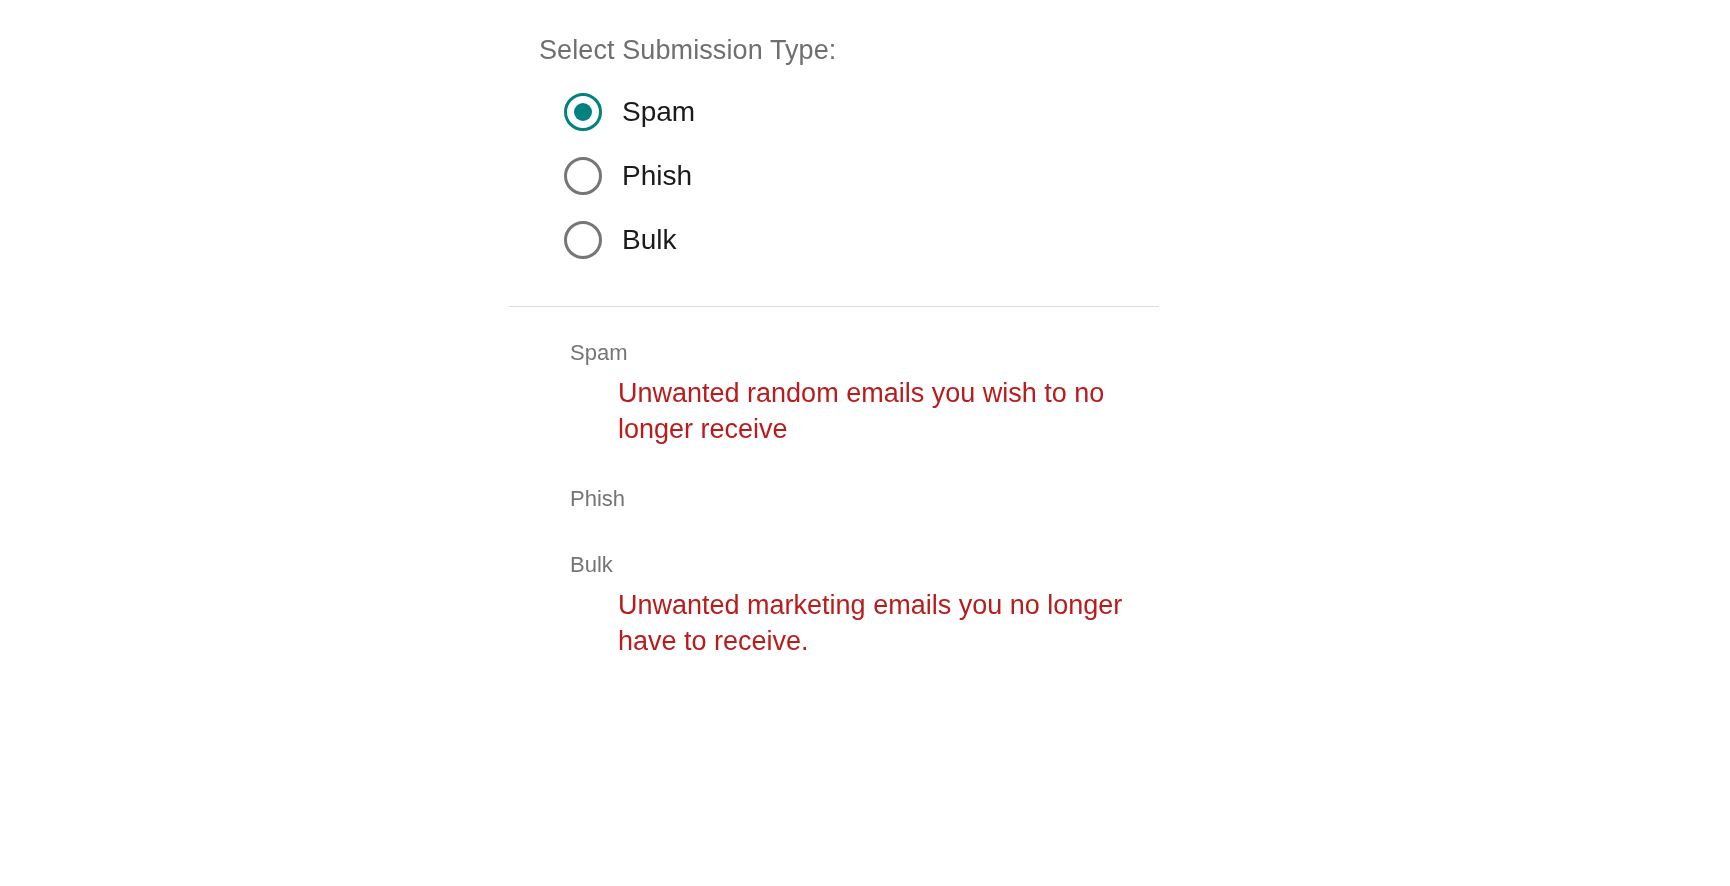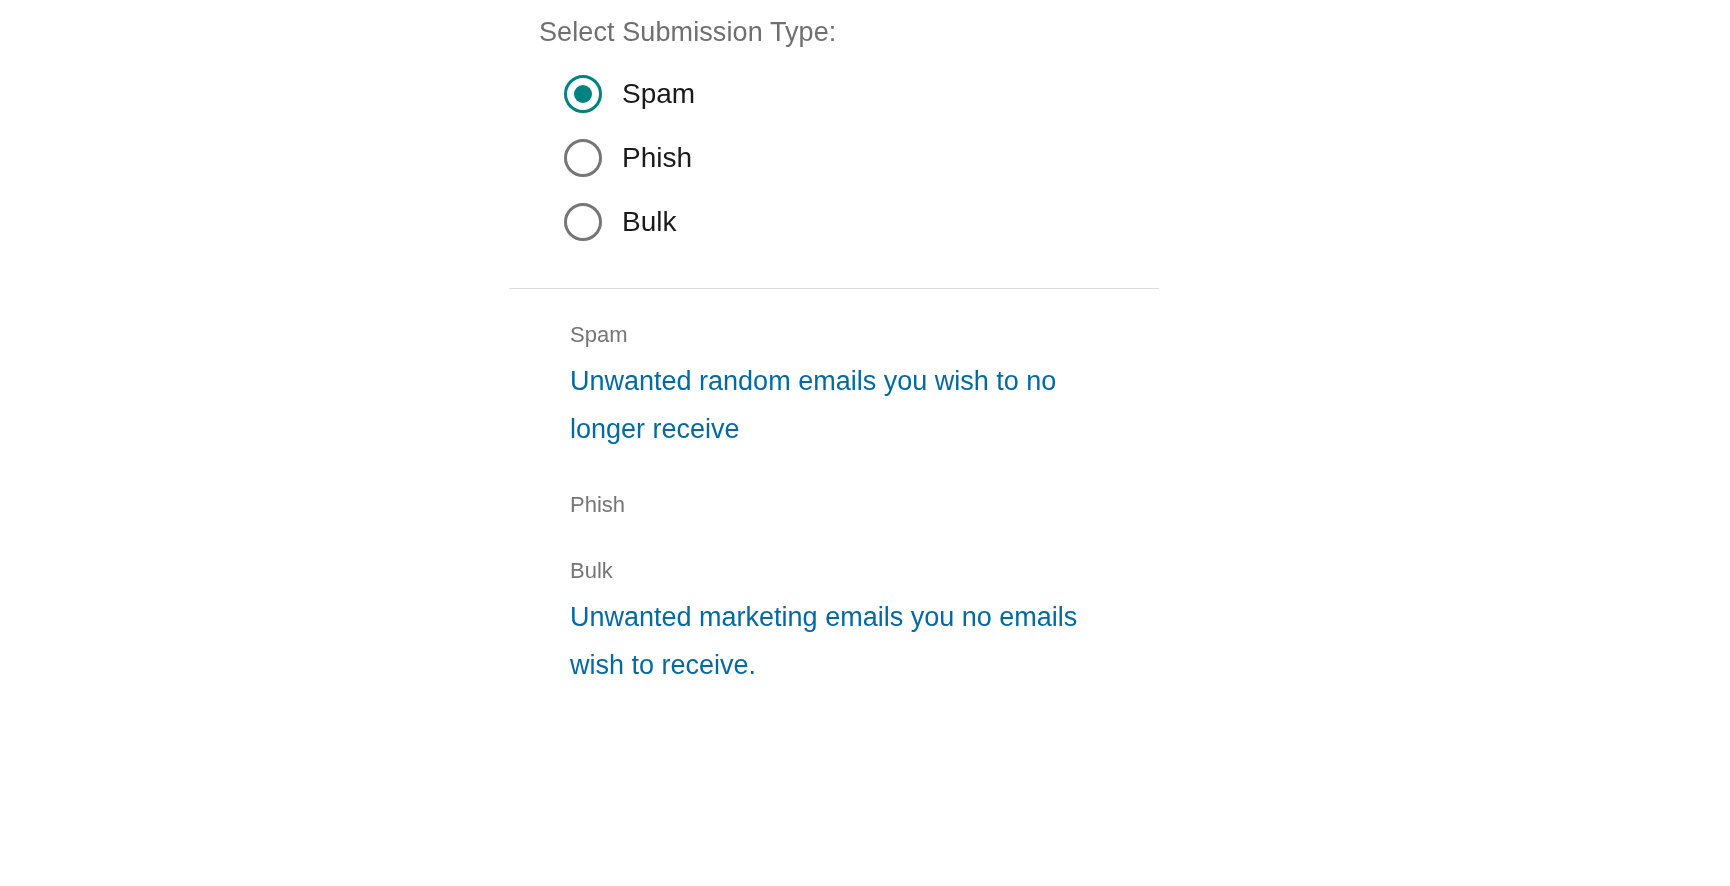--- a/index.html
+++ b/index.html
@@ -22,21 +22,21 @@
   .form-block {
     position: absolute;
     left: 539px;
     top: 0px;
     width: 700px;
   }
   .section-label {
     color: #6f6f6f;
     font-size: 27px;
     line-height: 32px;
-    padding-top: 16px;
+    padding-top: 34px;
     letter-spacing: 0.1px;
   }
   .radio-list {
     margin-top: 14px;
   }
   .radio-row {
     display: flex;
     align-items: center;
     height: 64px;
     padding-left: 25px;
@@ -85,24 +85,25 @@
   .def-block {
     margin-bottom: 38px;
   }
   .def-term {
     color: #757575;
     font-size: 22px;
     line-height: 28px;
     margin-bottom: 8px;
   }
   .def-desc {
-    color: #0369a1;
+    color: #b91c1c;
     font-size: 27px;
-    line-height: 48px;
+    line-height: 36px;
     max-width: 530px;
+    margin-left: 48px;
   }
 </style>
 </head>
 <body>
 
 <div class="page">
 
   <div class="form-block">
 
     <div class="section-label">Select Submission Type:</div>
@@ -140,19 +141,19 @@
         <div class="def-term">Spam</div>
         <div class="def-desc">Unwanted random emails you wish to no longer receive</div>
       </div>
 
       <div class="def-block">
         <div class="def-term">Phish</div>
       </div>
 
       <div class="def-block">
         <div class="def-term">Bulk</div>
-        <div class="def-desc">Unwanted marketing emails you no emails wish to receive.</div>
+        <div class="def-desc">Unwanted marketing emails you no longer have to receive.</div>
       </div>
 
     </div>
 
   </div>
 </div>
 
 </body></html>

